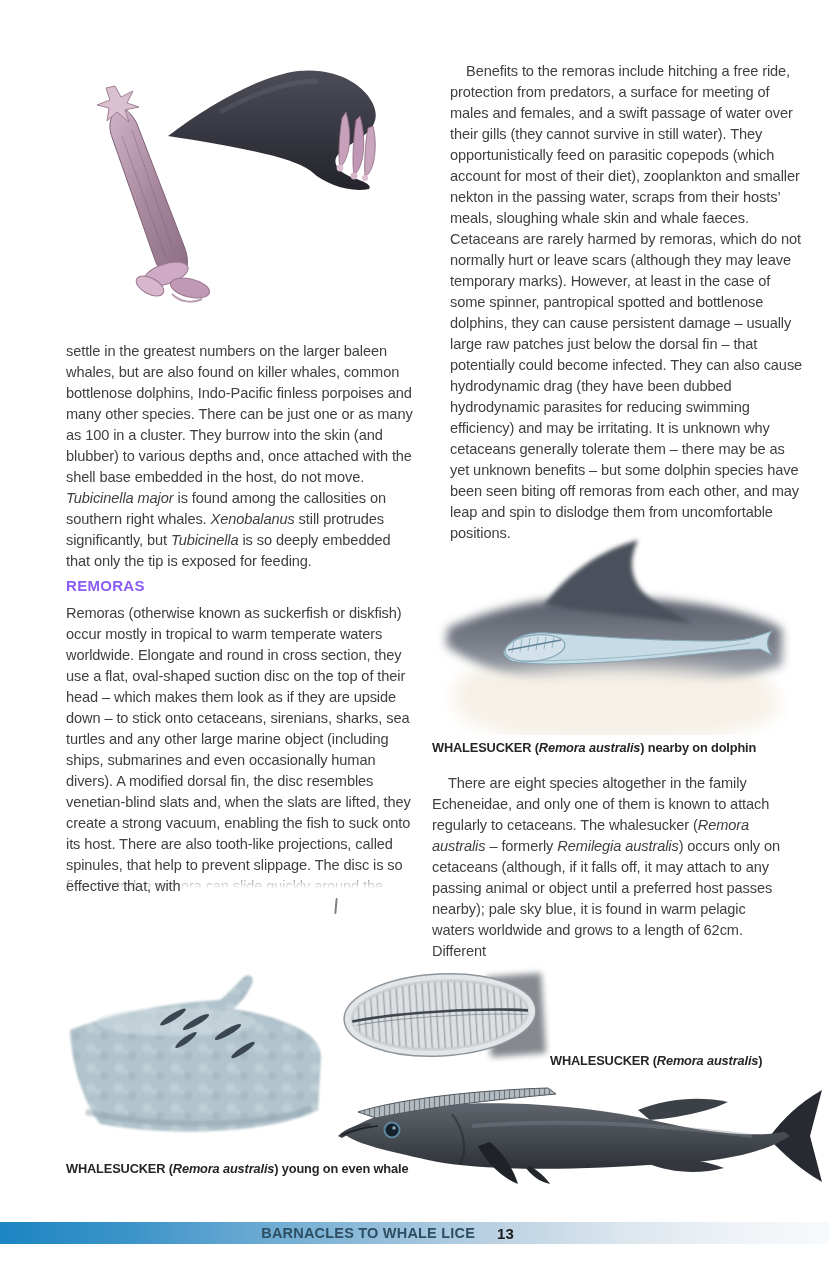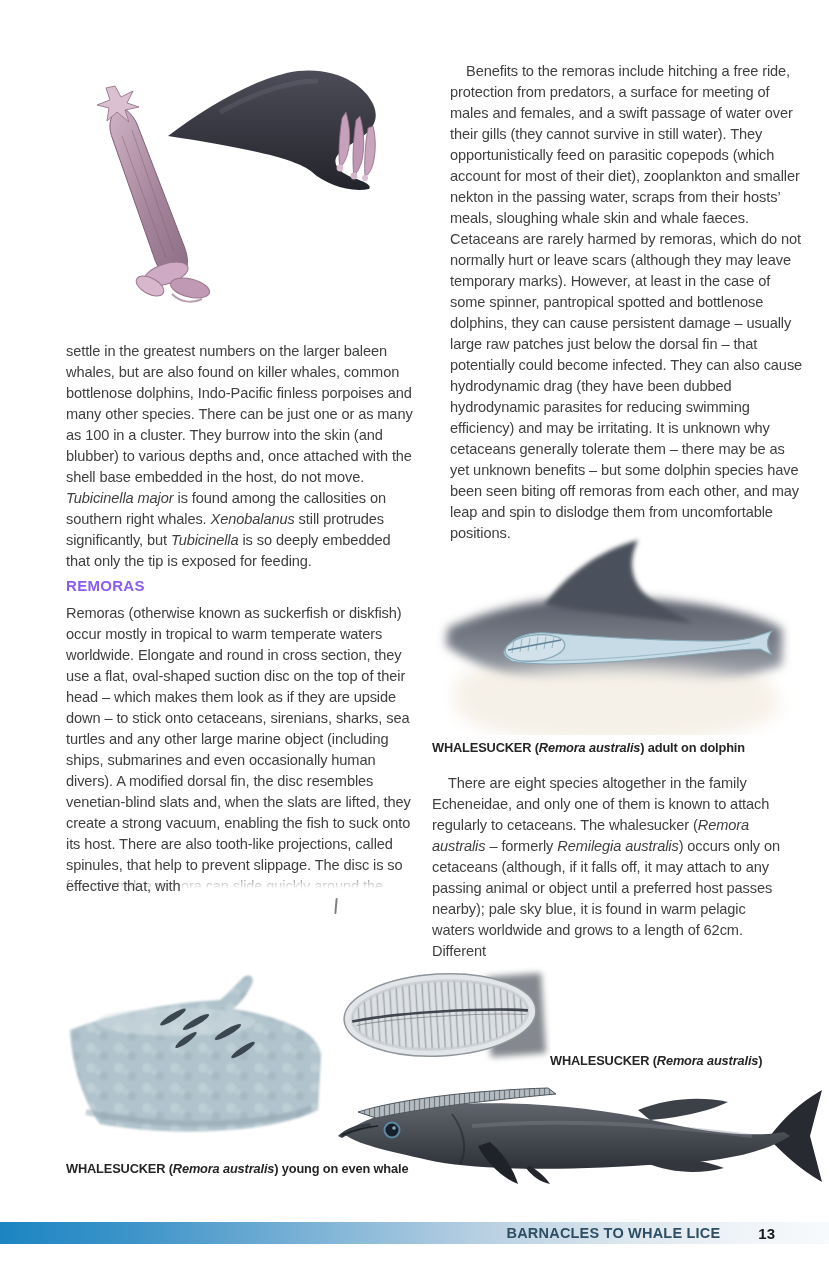--- a/index.html
+++ b/index.html
@@ -30,21 +30,21 @@
   .fig-dolphin{left:428px;top:533px;width:368px;height:202px;}
   .cap2{left:432px;top:740px;width:360px;}
   .right-para2{left:432px;top:773px;width:356px;}
   .fig-whale{left:56px;top:962px;width:312px;height:190px;}
   .fig-disc{left:336px;top:965px;width:215px;height:100px;}
   .cap3{left:550px;top:1053px;width:250px;}
   .fig-fish{left:332px;top:1078px;width:497px;height:118px;}
   .cap4{left:66px;top:1161px;width:372px;}
   .footer-bar{left:0;top:1222px;width:829px;height:22px;box-sizing:border-box;
     background:linear-gradient(90deg,#1b85c2 0%,#3d94c9 16%,#7db3d6 38%,#b7cfe2 58%,#dde7ee 76%,#f0f4f8 90%,#f7fafc 100%);
-    display:flex;align-items:center;justify-content:flex-end;padding-right:54px;gap:16px;}
+    display:flex;align-items:center;justify-content:center;padding-right:54px;}
   .footer-section{font-size:14.5px;font-weight:bold;color:#2e4f63;letter-spacing:.2px;margin-right:22px;}
   .footer-page{font-size:15px;font-weight:bold;color:#1a1a1a;}
 </style>
 </head>
 <body>
 
 <div class="page">
 
   <figure class="abs fig fig-barnacles">
     <svg viewBox="0 0 356 294">
@@ -117,21 +117,21 @@
       </g>
       <g>
         <path d="M76,118 C82,106 98,98 120,100 C170,104 240,108 290,108 C310,108 322,106 332,102 L344,98 C338,106 338,114 344,122 L332,116 C312,116 280,120 240,124 C180,130 110,134 84,128 C78,125 75,121 76,118 Z" fill="#c6dbe5" stroke="#84a6b5" stroke-width="1.1"></path>
         <ellipse cx="107" cy="115" rx="30" ry="13" fill="#d3e2ea" stroke="#86a7b6" stroke-width="1.2" transform="rotate(-7 107 115)"></ellipse>
         <path d="M84,120 L86,107 M92,119 L94,106 M100,118 L102,105 M108,117 L110,104 M116,116 L118,104 M124,115 L126,104" stroke="#8fafc0" stroke-width="1" opacity=".9"></path>
         <path d="M80,117 L133,107" stroke="#5f8296" stroke-width="1.4"></path>
         <path d="M92,128 C160,128 250,122 322,110" stroke="#8fb2c2" stroke-width="1.2" fill="none" opacity=".8"></path>
       </g>
     </svg>
   </figure>
-  <p class="abs caption cap2"><span>WHALESUCKER (</span><i>Remora australis</i><span>) adult on dolphin</span></p>
+  <p class="abs caption cap2"><span>WHALESUCKER (</span><i>Remora australis</i><span>) nearby on dolphin</span></p>
 
   <div class="abs body-text indent right-para2"><span>There are eight species altogether in the family Echeneidae, and only one of them is known to attach regularly to cetaceans. The whalesucker (</span><i>Remora australis</i><span> – formerly </span><i>Remilegia australis</i><span>) occurs only on cetaceans (although, if it falls off, it may attach to any passing animal or object until a preferred host passes nearby); pale sky blue, it is found in warm pelagic waters worldwide and grows to a length of 62cm. Different</span></div>
 
   <figure class="abs fig fig-whale">
     <svg viewBox="0 0 312 190">
       <defs>
         <pattern id="mot" width="28" height="20" patternUnits="userSpaceOnUse">
           <circle cx="7" cy="6" r="5" fill="#cddae0"></circle>
           <circle cx="20" cy="14" r="4.5" fill="#9db1bb"></circle>
           <circle cx="14" cy="10" r="3" fill="#c2d2d8"></circle>

